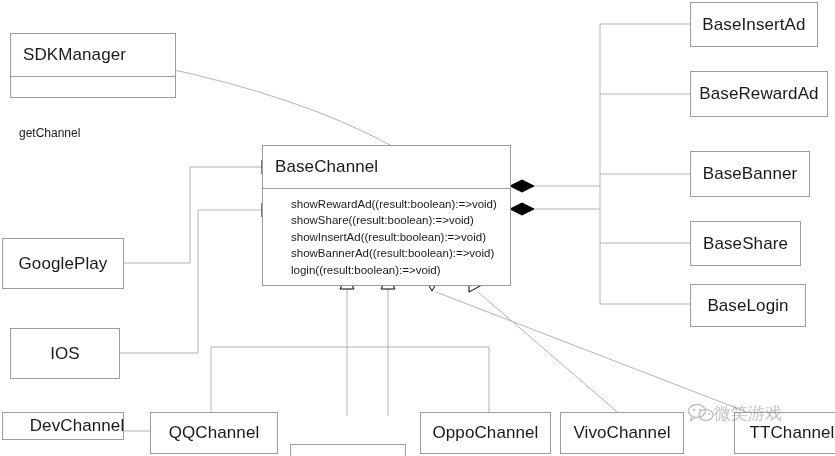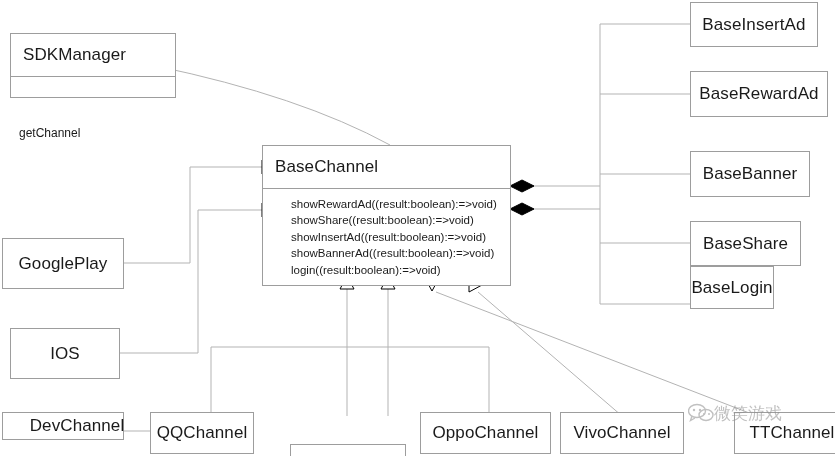--- a/index.html
+++ b/index.html
@@ -177,29 +177,29 @@
   </div>
 
   <div class="node" style="left:690px; top:151px; width:120px; height:46px;">
     <div class="node-title">BaseBanner</div>
   </div>
 
   <div class="node" style="left:690px; top:221px; width:111px; height:45px;">
     <div class="node-title">BaseShare</div>
   </div>
 
-  <div class="node" style="left:690px; top:266px; width:84px; height:43px;">
+  <div class="node" style="left:690px; top:284px; width:116px; height:43px;">
     <div class="node-title">BaseLogin</div>
   </div>
 
   <div class="node" style="left:2px; top:412px; width:122px; height:28px;padding-left:28px;">
     <div class="node-title">DevChannel</div>
   </div>
 
-  <div class="node" style="left:150px; top:412px; width:104px; height:42px;">
+  <div class="node" style="left:150px; top:412px; width:128px; height:42px;">
     <div class="node-title">QQChannel</div>
   </div>
 
   <div class="node" style="left:290px; top:412px; width:116px; height:42px;margin-top:32px;">
     <div class="node-title">WXChannel</div>
   </div>
 
   <div class="node" style="left:420px; top:412px; width:131px; height:42px;">
     <div class="node-title">OppoChannel</div>
   </div>

